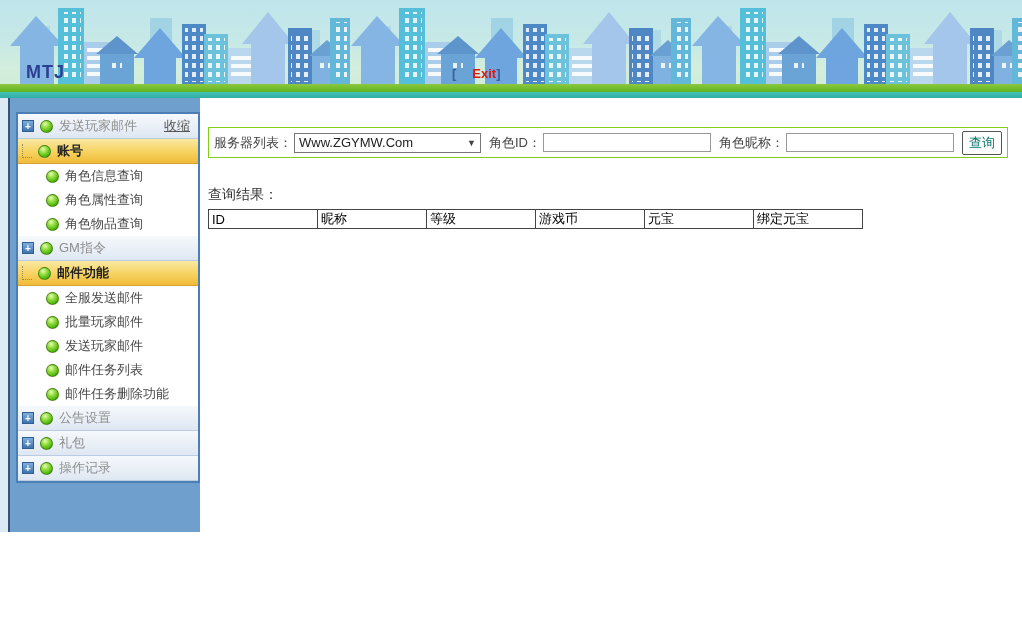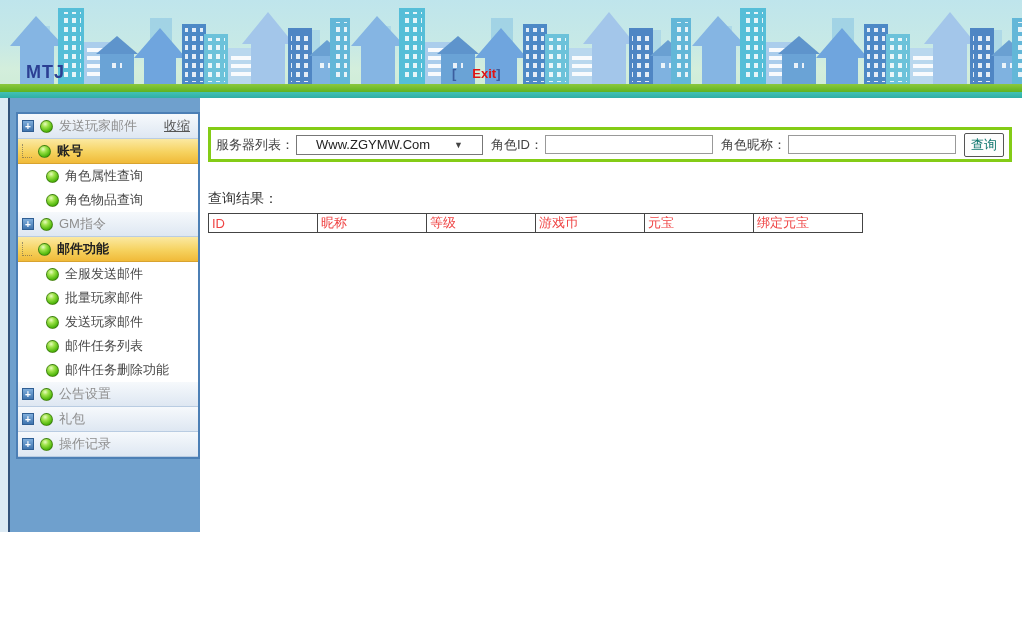--- a/index.html
+++ b/index.html
@@ -41,37 +41,37 @@
     border-bottom:1px dotted rgba(80,80,80,.55);box-sizing:border-box;}
   .orb{width:13px;height:13px;flex:0 0 13px;border-radius:50%;
     background:radial-gradient(circle at 38% 28%,#E8FBC0 0%,#9FE34A 30%,#52B80D 70%,#2E8205 100%);
     border:1px solid rgba(40,90,10,.6);box-sizing:border-box;}
   .leaf{height:24px;display:flex;align-items:center;gap:6px;padding-left:28px;
     background:#fff;color:#4A4A4A;cursor:pointer;}
   .collapse{margin-left:auto;margin-right:8px;color:#555;font-weight:normal;
     text-decoration:underline;cursor:pointer;}
 
   .content{flex:1;background:#fff;padding-top:29px;}
-  .query-bar{margin-left:8px;width:788px;height:29px;border:3px solid #84cc16;
+  .query-bar{margin-left:8px;width:788px;height:29px;border:1px solid #84cc16;
     display:flex;align-items:center;padding:0 5px;box-sizing:content-box;
     font-size:13px;color:#444;background:#fff;white-space:nowrap;}
   .fake-select{width:204px;height:20px;border:1px solid #777;display:flex;
-    align-items:center;justify-content:space-between;padding:0 19px;margin-left:2px;
+    align-items:center;justify-content:space-between;padding:0 4px;margin-left:2px;
     color:#222;cursor:pointer;background:#fff;box-sizing:border-box;}
   .fake-select .arrow{font-size:9px;color:#444;}
   .query-bar label{margin-left:8px;}
   .query-bar label:first-child{margin-left:0;}
   .txt{height:19px;width:168px;border:1px solid #999;margin-left:2px;
     font-size:13px;padding:0 2px;box-sizing:border-box;}
   .btn{margin-left:8px;width:42px;height:24px;border:1px solid #555;border-radius:2px;
     background:#FDFDFD;font-size:13px;color:#0f766e;cursor:pointer;}
   .results-title{margin:28px 0 0 8px;font-size:14px;color:#333;}
   table.results{margin:5px 0 0 8px;border-collapse:collapse;table-layout:fixed;width:615px;}
   table.results th{border:1px solid #444;height:18px;font-weight:normal;font-size:13px;
-    color:#ef4444;text-align:left;padding:0 3px;width:102px;margin-left:16px;}
+    color:#000000;text-align:left;padding:0 3px;width:102px;margin-left:16px;}
 </style>
 </head>
 <body>
 
 <div class="wrap">
 
   <div class="banner">
     <svg width="1022" height="98" viewBox="0 0 1022 98" preserveAspectRatio="none">
       <defs>
         <pattern id="pw" width="8" height="9" patternUnits="userSpaceOnUse">
@@ -140,20 +140,24 @@
           <a class="collapse">收缩</a>
         </div>
 
         <div class="grp open">
           <span class="grip"></span>
           <span class="orb"></span>
           <span>账号</span>
         </div>
         <div class="leaf">
           <span class="orb"></span>
+          <span>角色信息查询</span>
+        </div>
+        <div class="leaf">
+          <span class="orb"></span>
           <span>角色属性查询</span>
         </div>
         <div class="leaf">
           <span class="orb"></span>
           <span>角色物品查询</span>
         </div>
 
         <div class="grp">
           <span class="plus">+</span>
           <span class="orb"></span>

